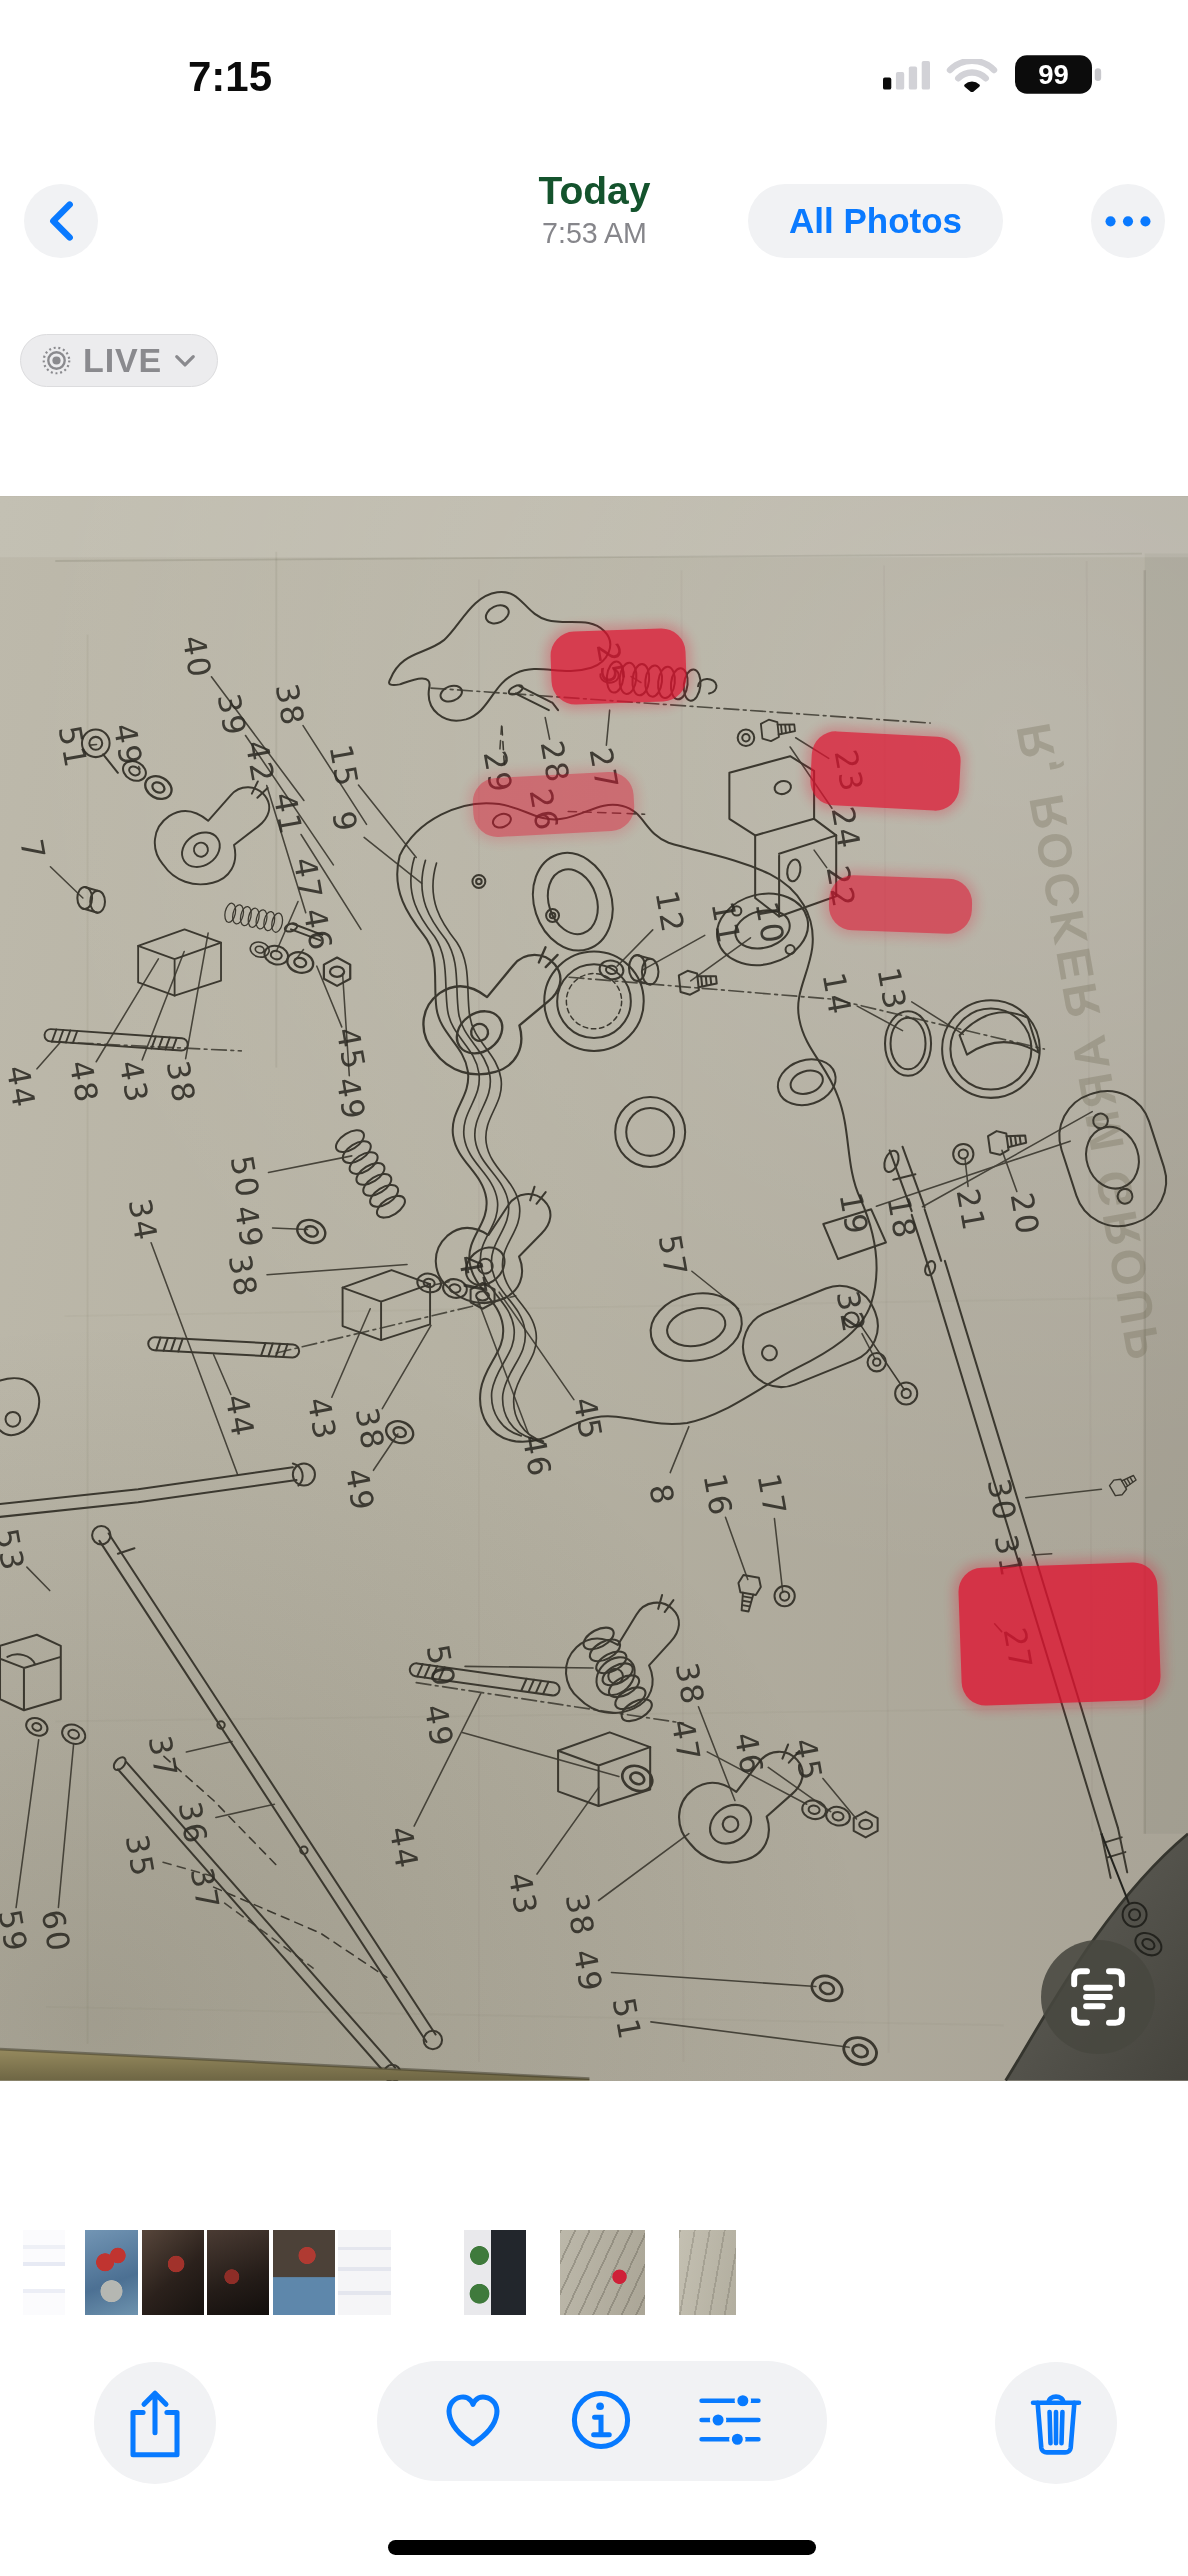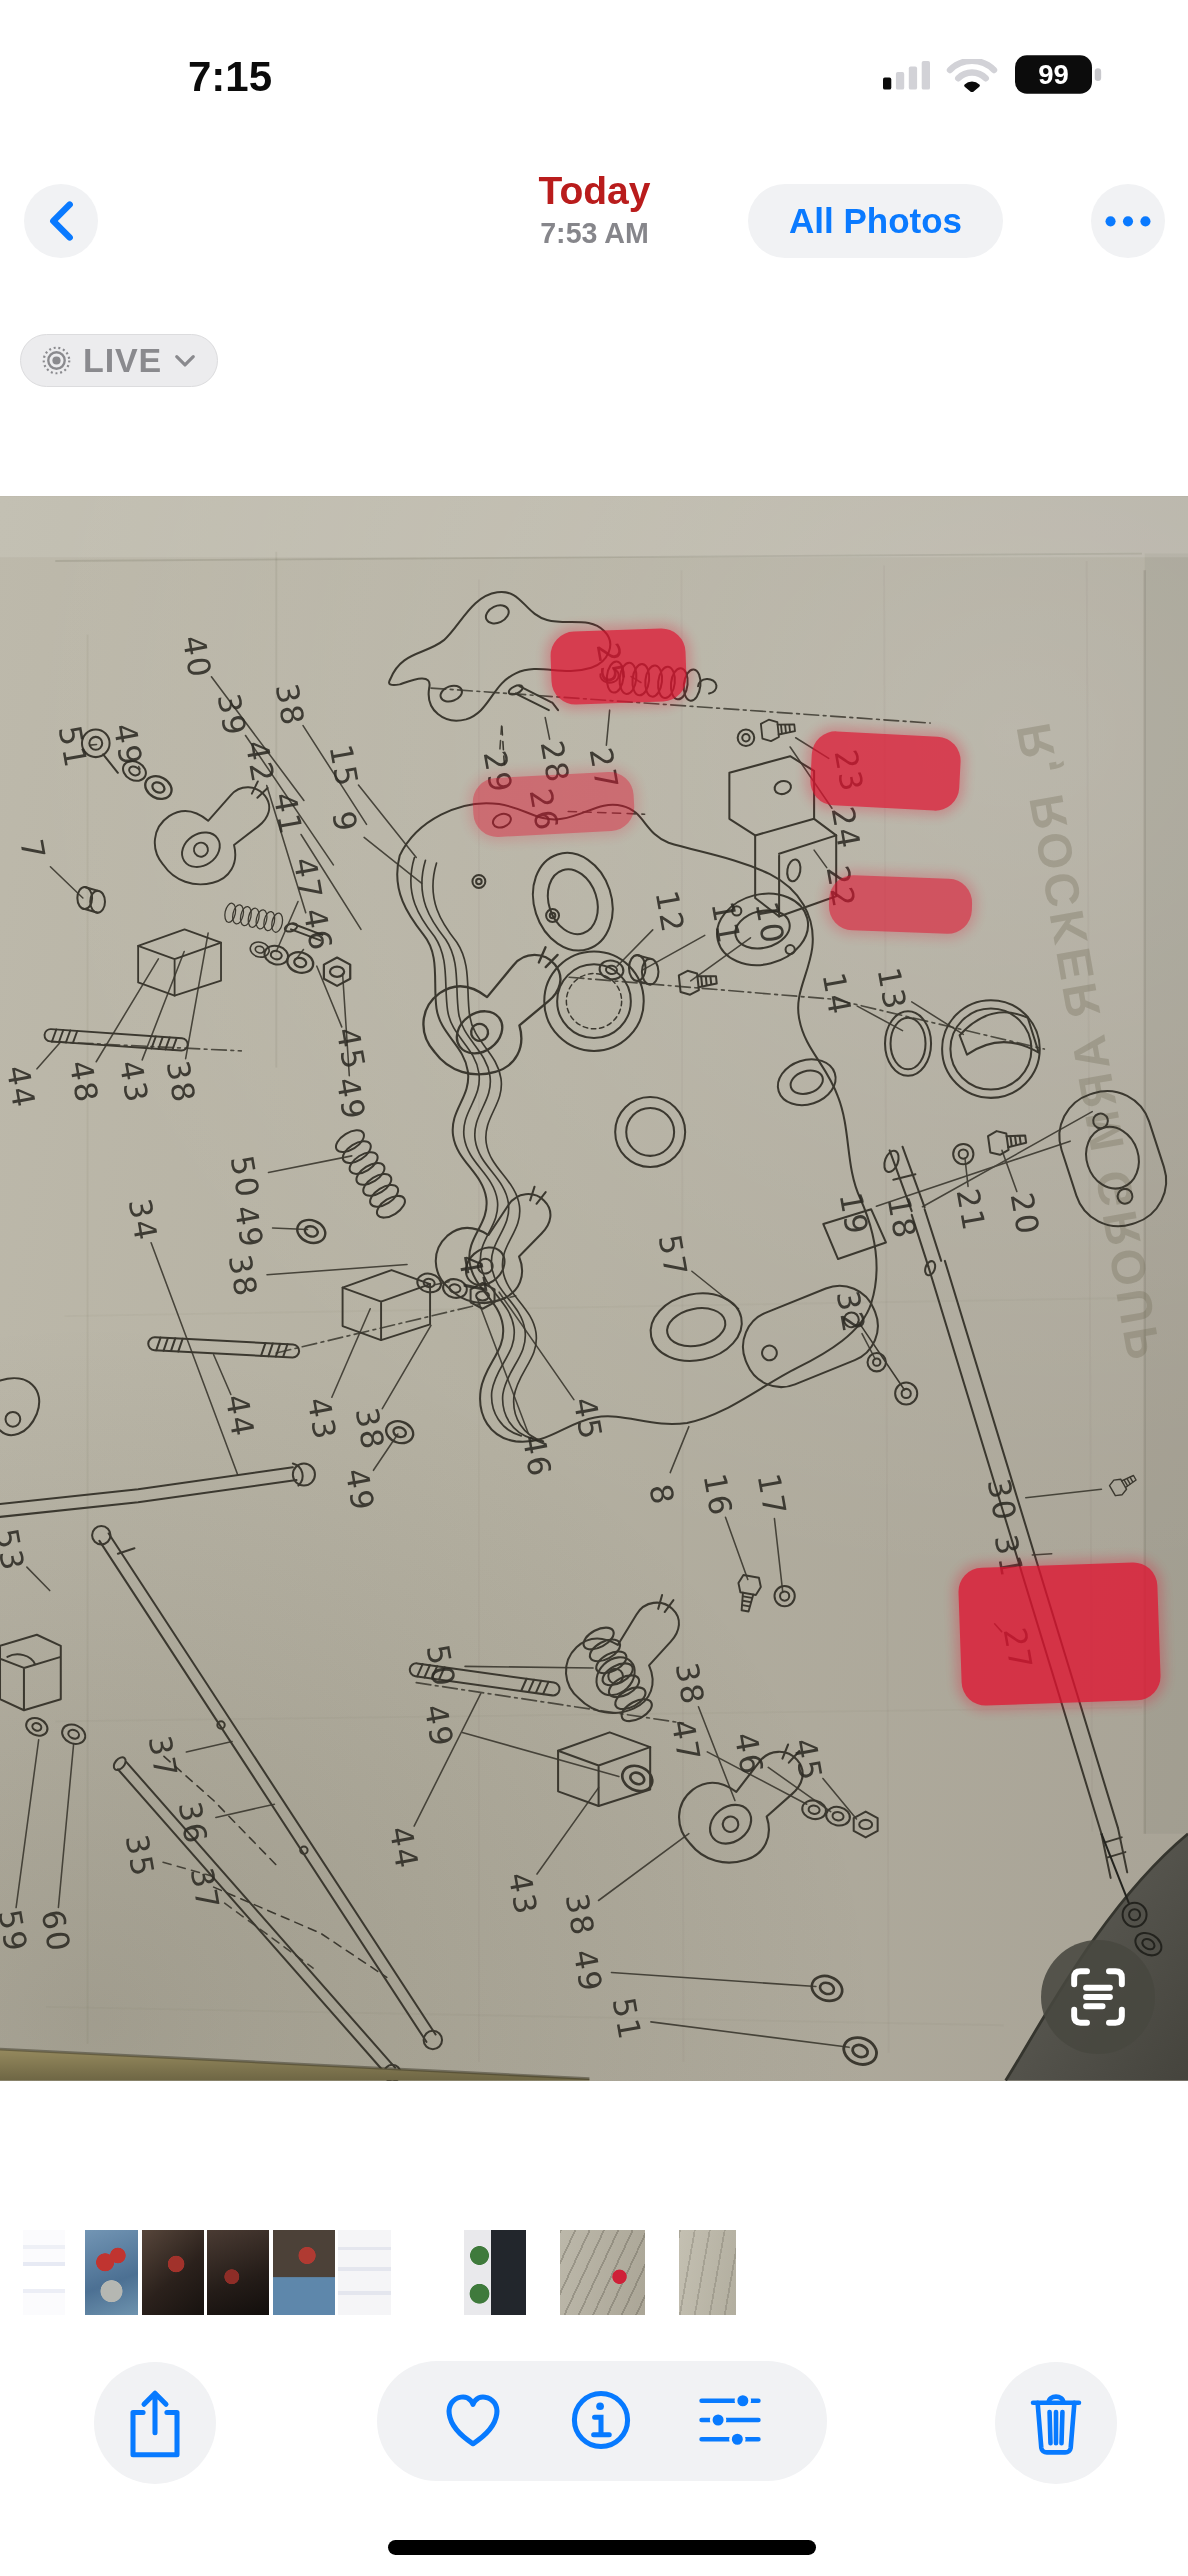--- a/index.html
+++ b/index.html
@@ -7,22 +7,22 @@
        font-family:"Liberation Sans",sans-serif;-webkit-font-smoothing:antialiased;}
   
   .statusbar{position:absolute;top:0;left:0;width:1188px;height:129px;}
   .sb-time{position:absolute;left:138px;top:53px;width:184px;text-align:center;
            font-size:42px;font-weight:700;color:#0b0b0b;letter-spacing:0;}
   .sb-right{position:absolute;right:85px;top:55px;display:flex;align-items:center;gap:16.6px;}
   
   .hdr-back{position:absolute;left:24px;top:184px;width:74px;height:74px;border-radius:50%;
             background:#f1f2f4;display:flex;align-items:center;justify-content:center;}
   .hdr-center{position:absolute;left:410px;top:168px;width:369px;text-align:center;}
-  .hdr-title{font-size:39px;font-weight:700;color:#b91c1c;line-height:46px;}
-  .hdr-sub{font-size:28.6px;font-weight:700;color:#86868b;line-height:39px;}
+  .hdr-title{font-size:39px;font-weight:700;color:#14532d;line-height:46px;}
+  .hdr-sub{font-size:28.6px;font-weight:400;color:#86868b;line-height:39px;}
   .hdr-allphotos{position:absolute;left:748px;top:184px;height:74px;padding:0 41px;border-radius:37px;
             background:#f1f2f4;display:flex;align-items:center;justify-content:center;
             font-size:35px;font-weight:600;color:#0a7aff;}
   .hdr-more{position:absolute;left:1091px;top:184px;width:74px;height:74px;border-radius:50%;
             background:#f1f2f4;display:flex;align-items:center;justify-content:center;}
   
   .live-badge{position:absolute;left:20px;top:334px;height:53px;padding:0 20px;border-radius:28px;
       background:#ececee;border:1.8px solid #dcdcde;display:flex;align-items:center;gap:11px;box-sizing:border-box;}
   .live-label{font-size:34px;font-weight:600;color:#8a8a8e;letter-spacing:0.9px;}
   

